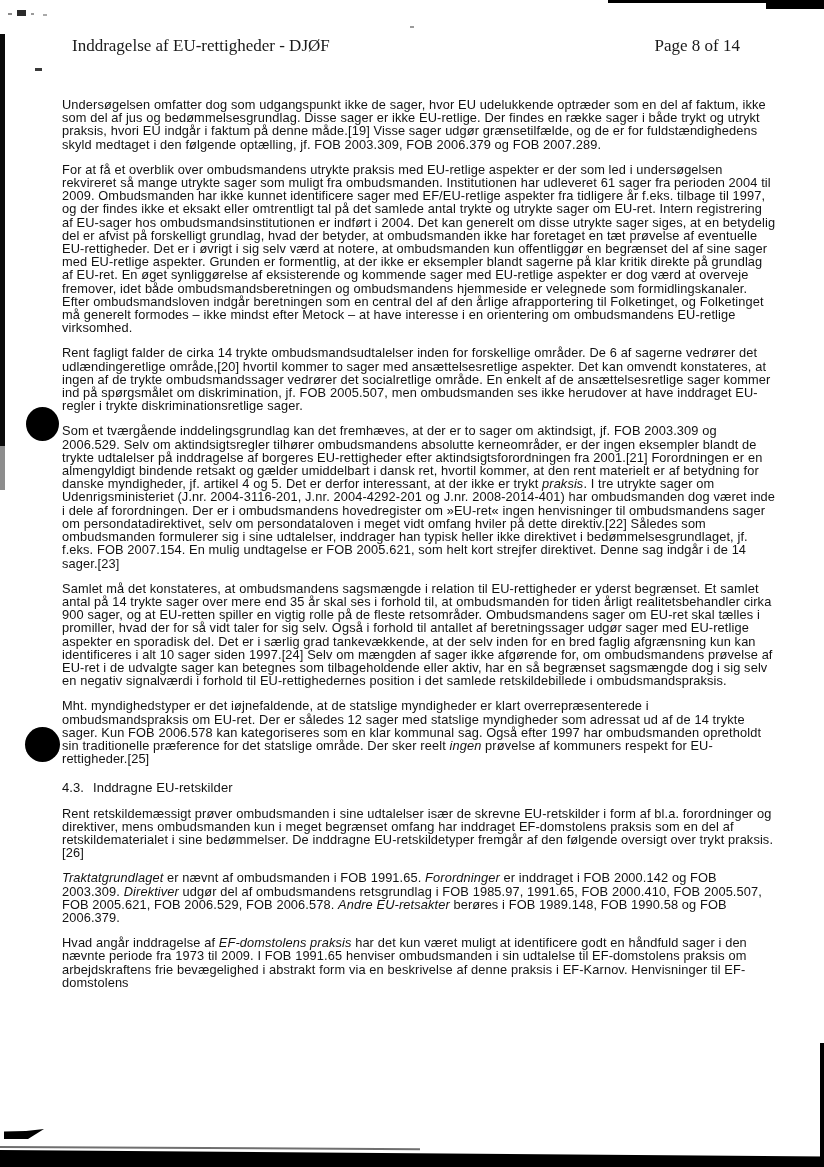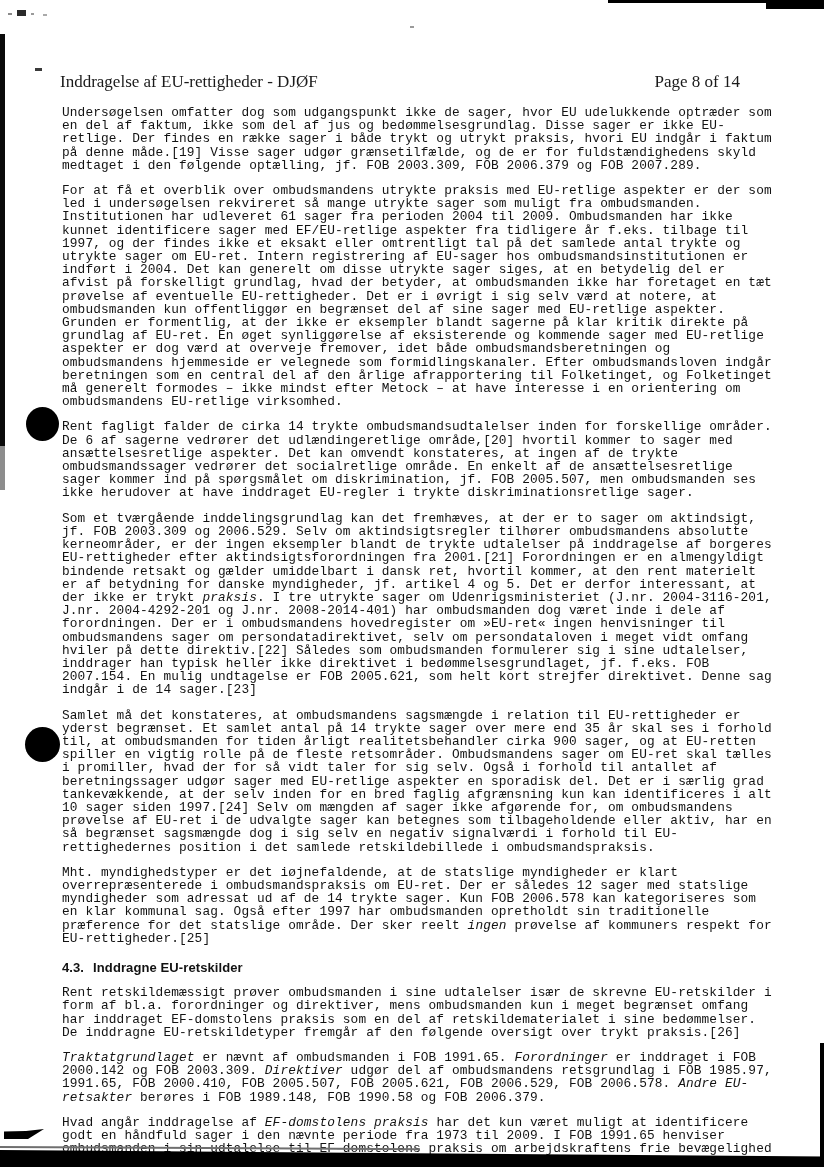--- a/index.html
+++ b/index.html
@@ -8,49 +8,48 @@
     width: 824px;
     height: 1167px;
     background: #ffffff;
     overflow: hidden;
     color: #141414;
   }
   
   .page-header {
     position: absolute;
     top: 36px;
-    left: 60px;
+    left: 72px;
     right: 84px;
     display: flex;
     justify-content: space-between;
     align-items: flex-start;
     font-family: "Liberation Serif", serif;
     font-size: 17px;
     color: #1a1a1a;
-    margin-top: 36px;
   }
   
   .doc-body {
     position: absolute;
     top: 98px;
     left: 62px;
     width: 714px;
     font-family: "Liberation Sans", sans-serif;
     font-size: 12.8px;
     line-height: 13.2px;
     letter-spacing: 0.12px;
     color: #121212;
     text-align: left;
   }
-  .doc-body p { margin: 8px 0 12px 0; font-family: Liberation Mono, monospace; }
+  .doc-body p { margin: 0 0 12px 0; }
   .doc-body p em { font-style: italic; }
   .section-heading {
     margin: 16px 0 12px 0;
     font-size: 13px;
-    font-weight: bold;
+    font-weight: normal;
     letter-spacing: 0.1px;
   }
   .section-heading .h-num { margin-right: 9px; }
 
   
   .art { position: absolute; background: #000; }
   .art-top-line        { left: 608px; top: 0; width: 216px; height: 3px; }
   .art-top-corner      { left: 766px; top: 0; width: 58px;  height: 9px; }
   .art-left-strip      { left: 0; top: 34px;  width: 5px; height: 412px; background: #0a0a0a; }
   .art-left-fade       { left: 0; top: 446px; width: 5px; height: 44px;  background: #8d8d8d; }

